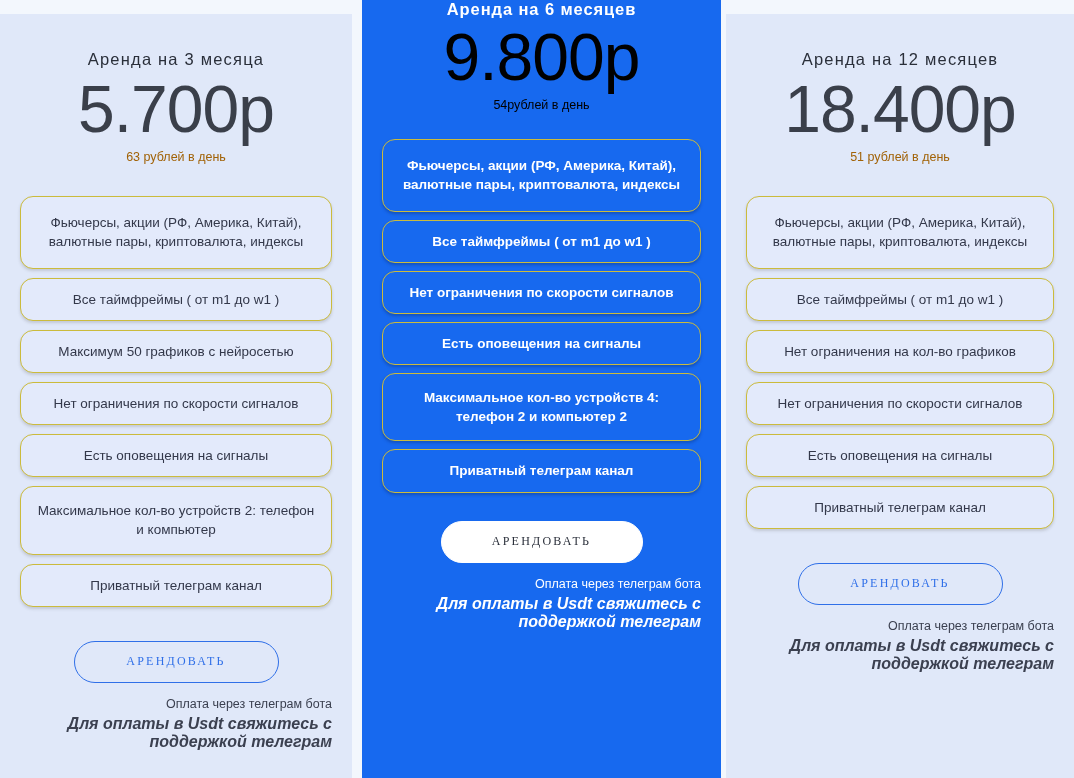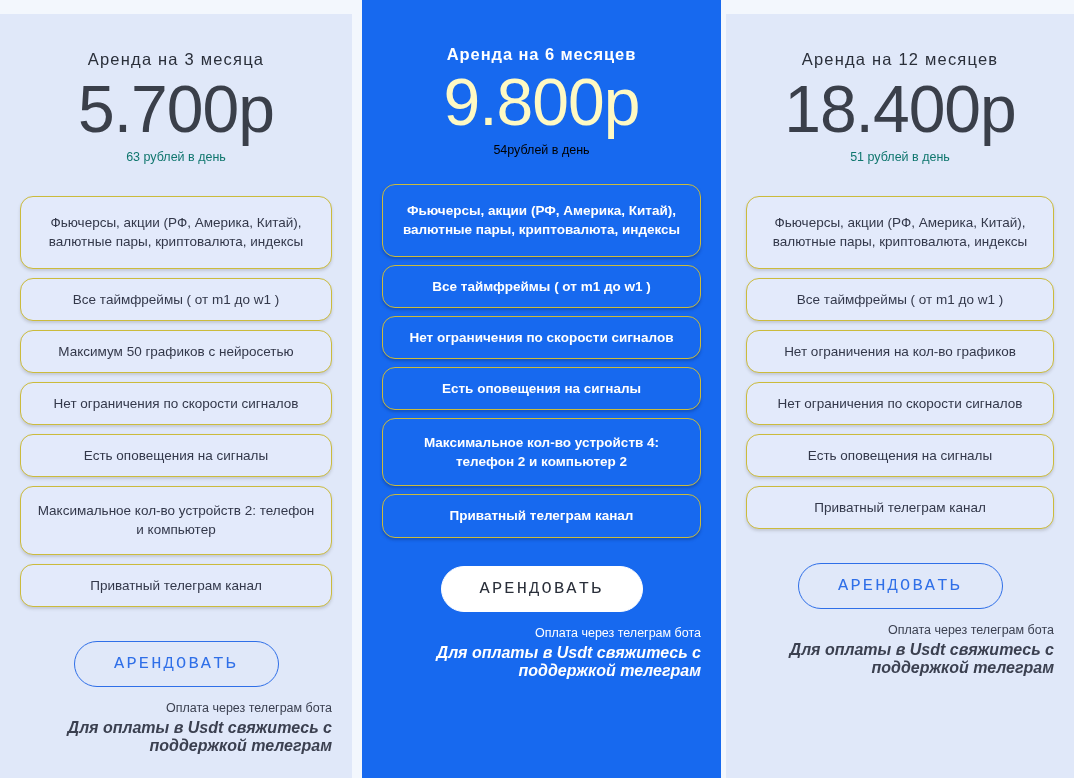--- a/index.html
+++ b/index.html
@@ -43,21 +43,20 @@
   .plan-card.plan-first {
     margin-left: 0px;
   }
 
   .plan-card.plan-featured {
     background: #1769ef;
     width: 359px;
     height: 778px;
     margin-top: 0px;
     margin-left: 10px;
-    padding-top: 45px;
   }
 
   .plan-card.plan-last {
     margin-left: 5px;
     width: 348px;
   }
 
   
   .plan-title {
     font-size: 16.5px;
@@ -77,26 +76,26 @@
   .plan-price {
     font-size: 66px;
     line-height: 1.05;
     font-weight: 300;
     color: #3a3f4a;
     letter-spacing: -1px;
     text-align: left;
     margin: 0;
   }
   .plan-featured .plan-price {
-    color: #fef9c3;
+    color: #000000;
   }
 
   .plan-perday {
     font-size: 12.5px;
-    color: #0f766e;
+    color: #a16207;
     margin-top: 6px;
     margin-bottom: 0;
     text-align: center;
   }
   .plan-featured .plan-perday {
     color: #000000;
   }
 
   
   .feature-list {
@@ -142,27 +141,27 @@
   }
 
   
   .cta-button {
     display: block;
     box-sizing: border-box;
     margin-top: 34px;
     width: 205px;
     padding: 12px 0 13px 0;
     border-radius: 26px;
-    font-size: 17px;
+    font-size: 12px;
     letter-spacing: 2.2px;
     cursor: pointer;
     background: transparent;
     border: 1.5px solid #2f6fe8;
     color: #2f6fe8;
-    font-family: Liberation Mono, monospace;
+    font-family: Liberation Serif, serif;
   }
   .plan-featured .cta-button {
     background: #ffffff;
     border: 1.5px solid #ffffff;
     color: #2a2f3a;
     width: 202px;
     margin-top: 28px;
   }
 
   

